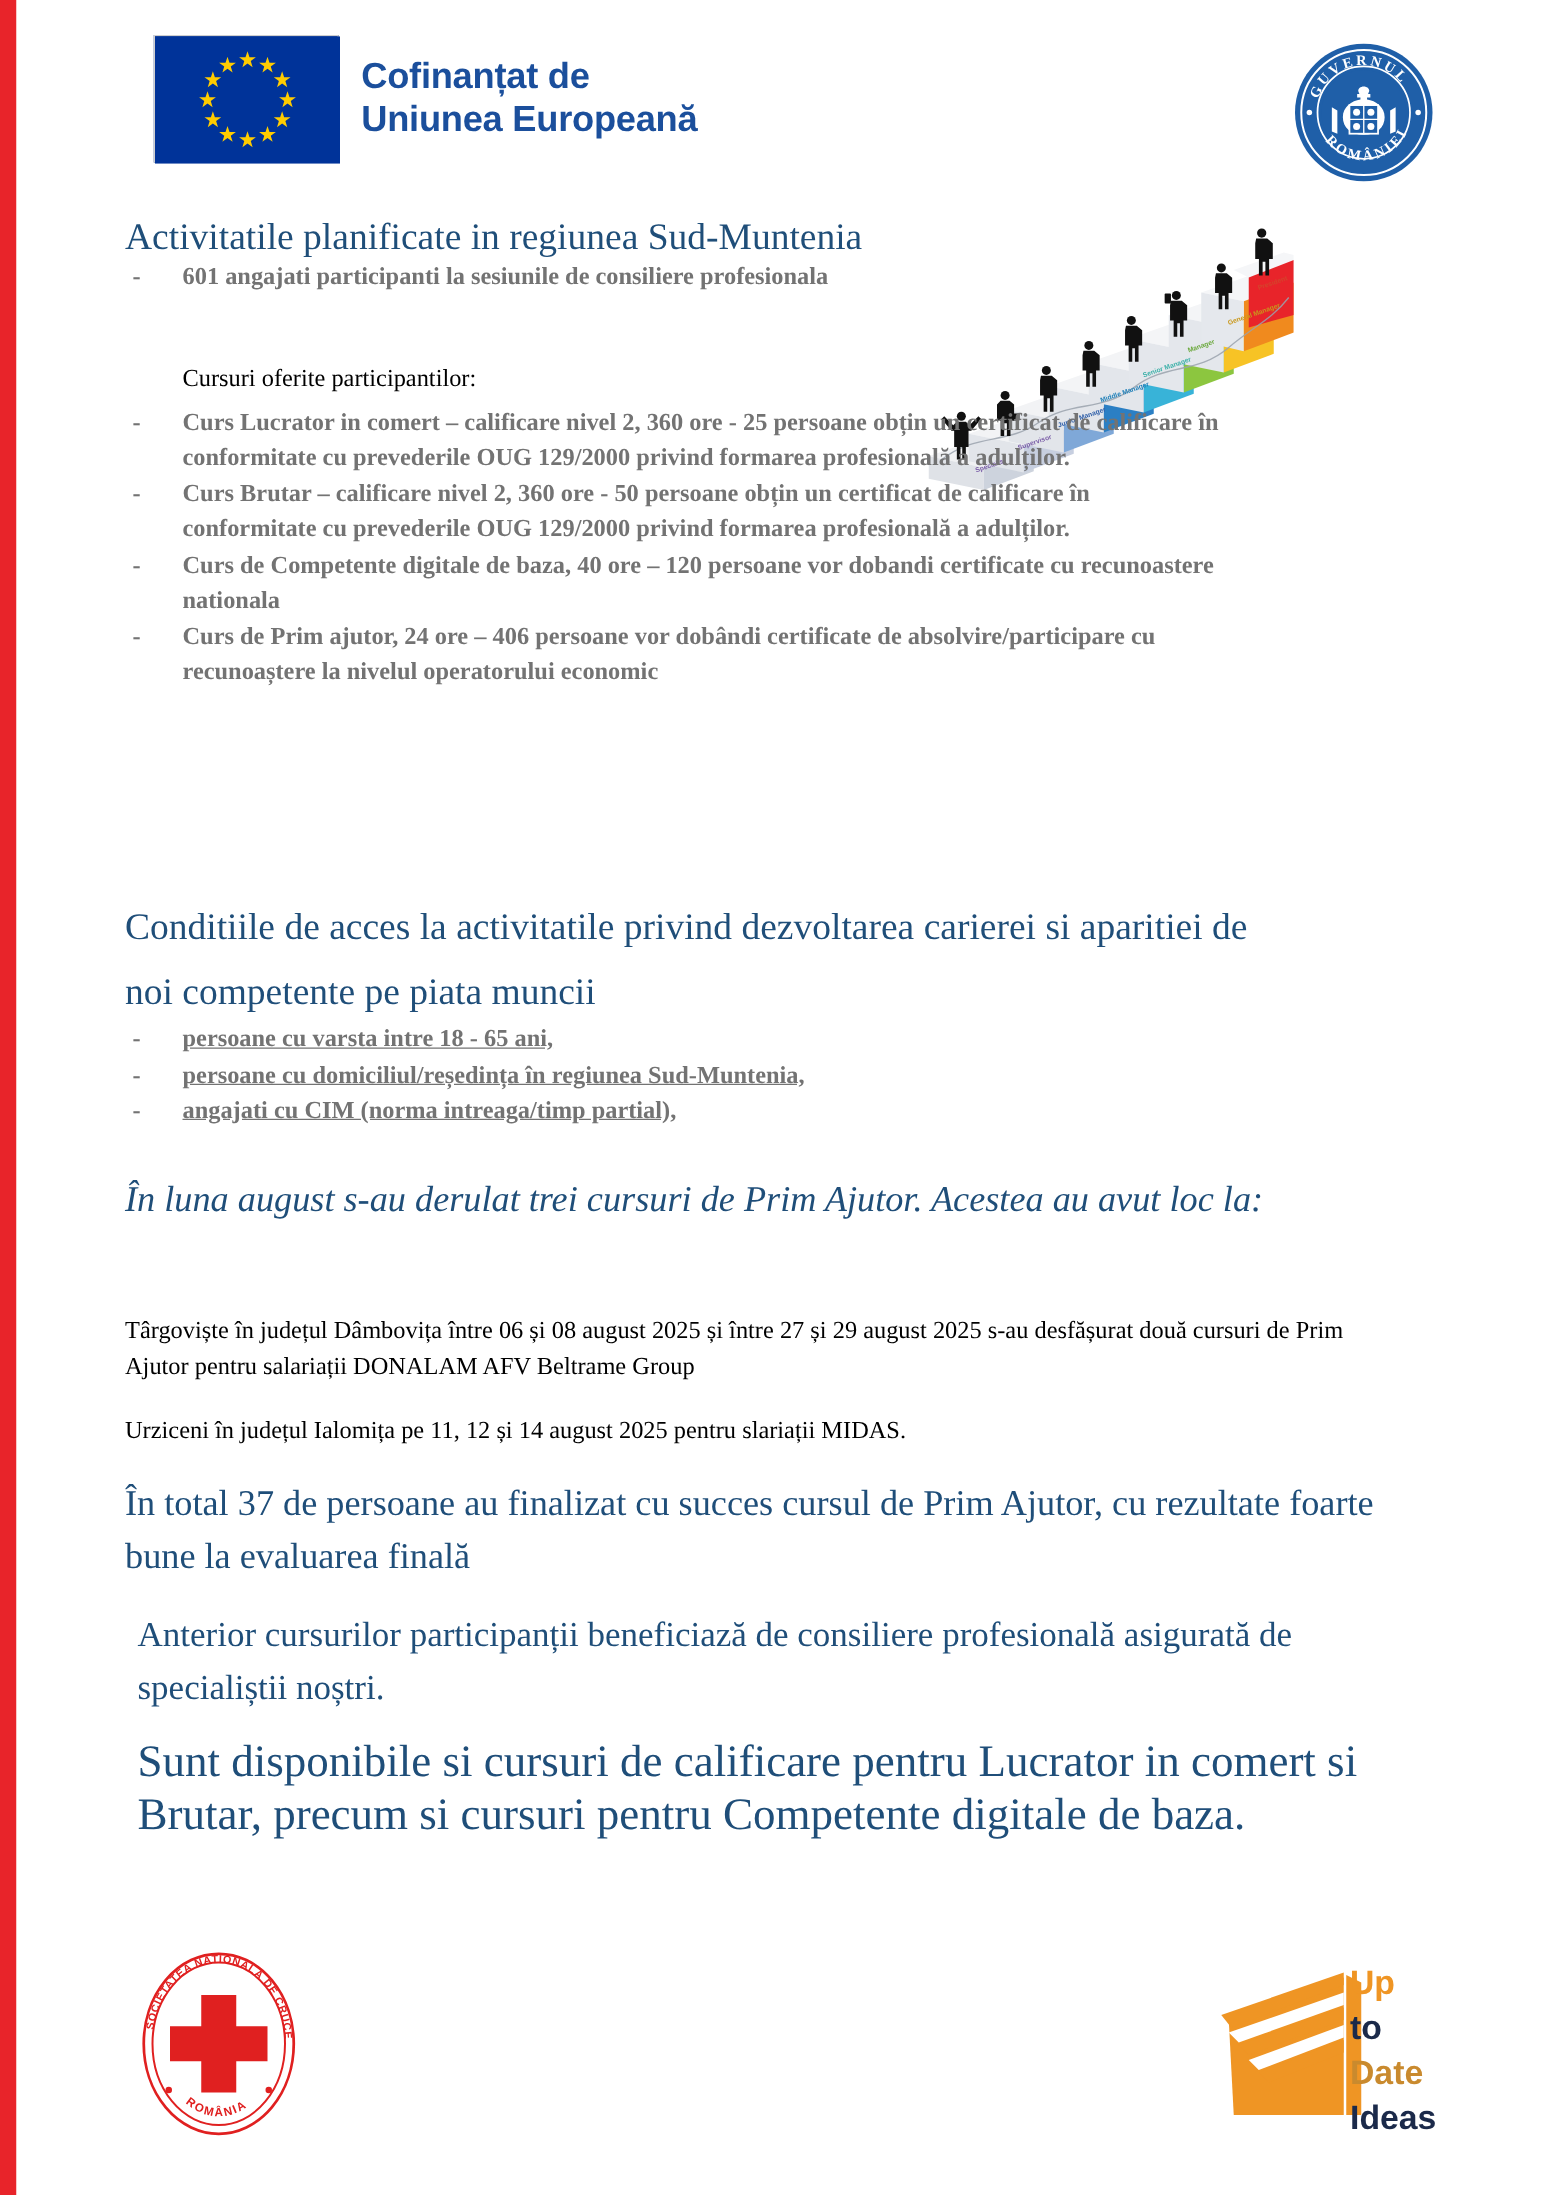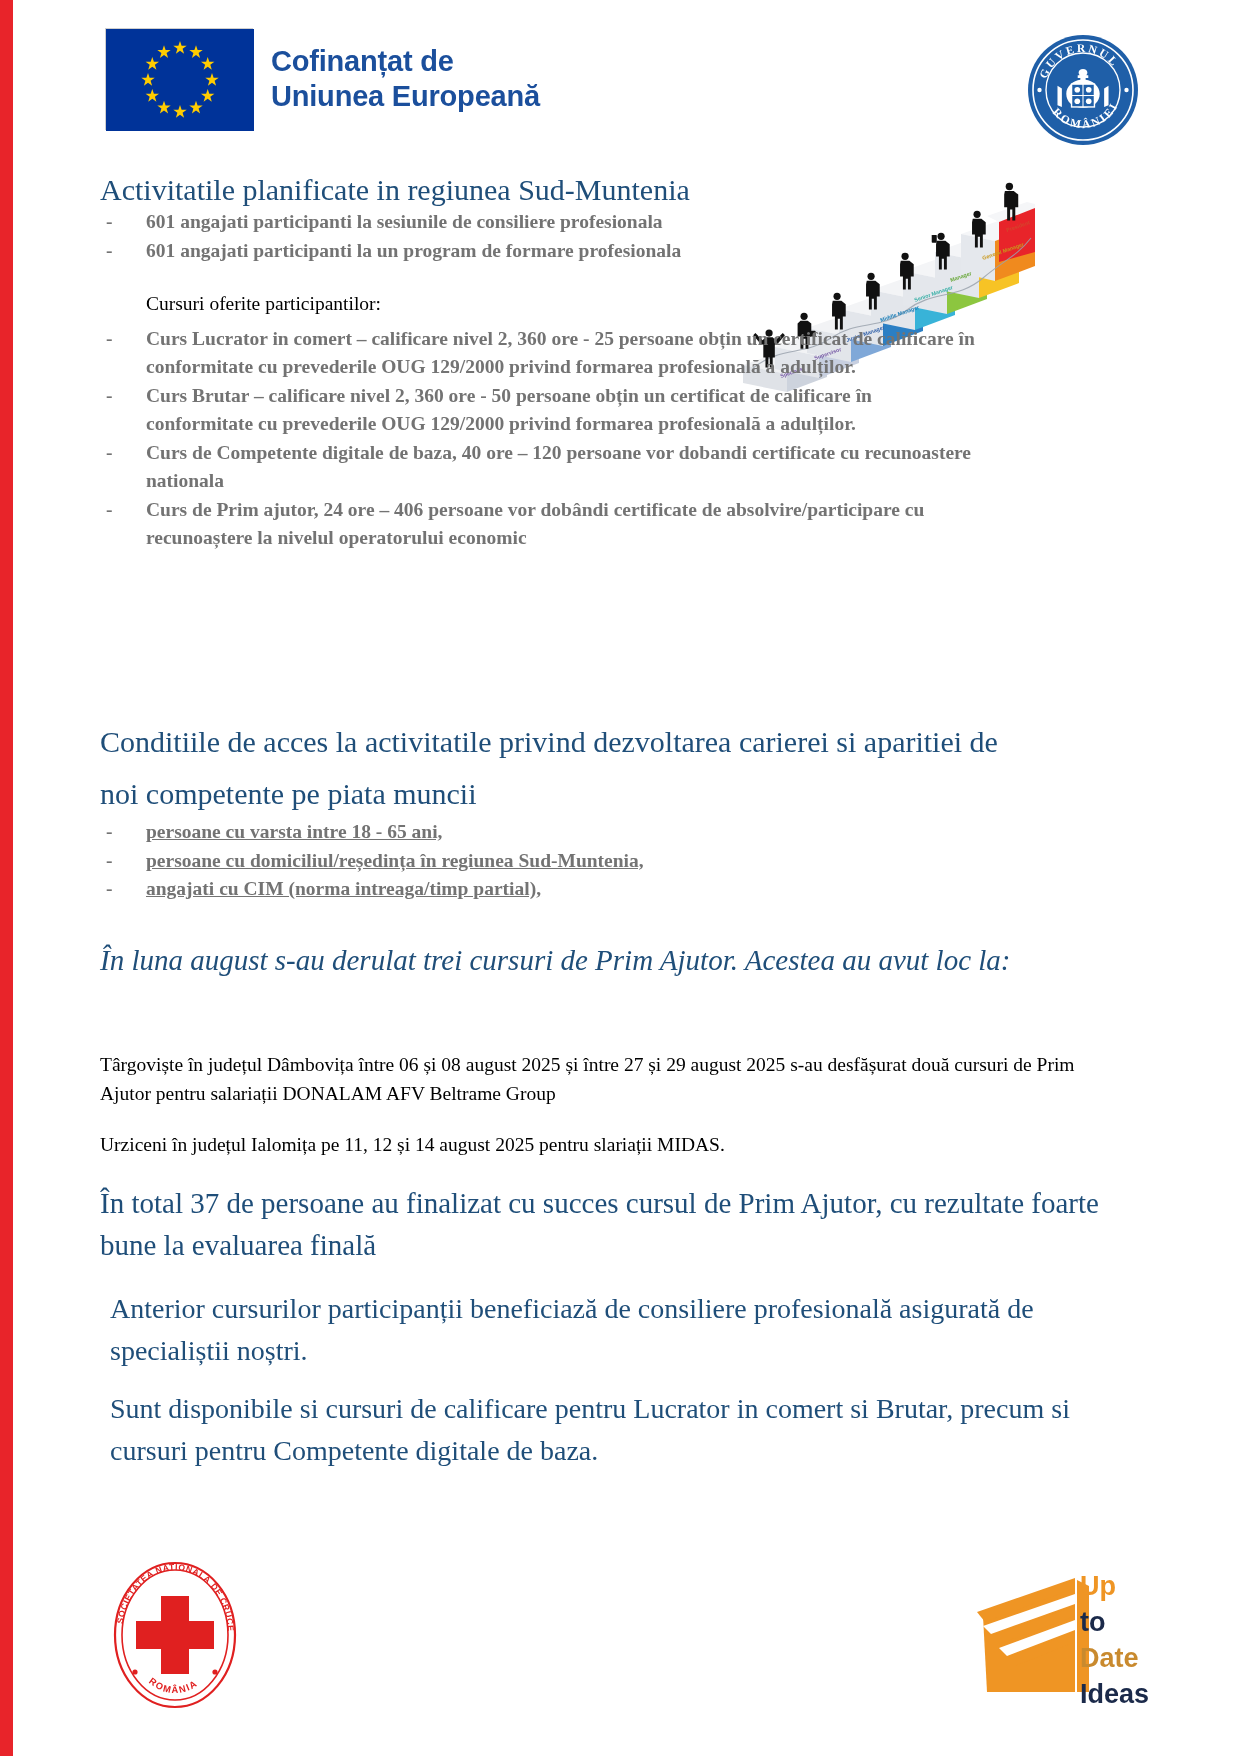--- a/index.html
+++ b/index.html
@@ -6,21 +6,21 @@
   body{width:1241px;height:1756px;position:relative;overflow:hidden;
        font-family:"Liberation Serif", serif;}
 
   
   .red-stripe{position:absolute;left:0;top:0;width:13px;height:100%;
               background:#e8242a;}
 
   .page{position:absolute;left:0;top:0;width:1241px;height:1756px;}
 
   
-  .header{position:absolute;left:105px;top:28px;width:1030px;height:120px;padding-left:10px;}
+  .header{position:absolute;left:123px;top:28px;width:1030px;height:120px;}
   .eu-block{position:absolute;left:0;top:0;display:flex;align-items:center;}
   .eu-flag{width:148px;height:102px;background:#003399;border:1px solid #cfcfcf;
            position:relative;box-sizing:border-box;}
   .eu-text{margin-left:18px;color:#1b4f9c;font-family:"Liberation Sans",sans-serif;
            font-weight:bold;font-size:29px;line-height:35px;letter-spacing:-0.2px;}
 
   
   .ro-seal{position:absolute;right:6px;top:6px;width:112px;height:112px;}
 
   h2.blue-head{color:#1f4e79;font-weight:normal;margin:0;
@@ -28,21 +28,21 @@
 
   .h-activ{position:absolute;left:100px;top:172px;font-size:30px;line-height:36px;}
   .h-cond{position:absolute;left:100px;top:716px;font-size:30px;line-height:52px;
           width:940px;}
   .h-august{position:absolute;left:100px;top:936px;font-size:29px;line-height:49px;
             width:1020px;font-style:italic;}
   .h-total{position:absolute;left:100px;top:1182px;font-size:29px;line-height:42px;
            width:1020px;}
   .h-anterior{position:absolute;left:110px;top:1288px;font-size:28px;line-height:42px;
               width:1000px;}
-  .h-sunt{position:absolute;left:110px;top:1388px;font-size:28px;line-height:42px;
+  .h-sunt{position:absolute;left:110px;top:1388px;font-size:36px;line-height:42px;
           width:1000px;}
 
   
   ul.dash{list-style:none;margin:0;padding:0;position:absolute;}
   ul.dash li{position:relative;padding-left:46px;color:#737373;font-weight:bold;
              font-size:19.5px;line-height:28.5px;margin:0;}
   ul.dash li:before{content:"-";position:absolute;left:6px;top:0;font-weight:bold;}
 
   .list-1{left:100px;top:208px;width:860px;}
   .list-3{left:100px;top:702px;width:860px;}
@@ -234,21 +234,20 @@
           <text transform="translate(272,72) rotate(-19)" fill="#d4452c">President</text>
         </g>
       </g>
     </svg>
   </div>
 
   <h2 class="blue-head h-activ">Activitatile planificate in regiunea Sud-Muntenia</h2>
 
   <ul class="dash list-1">
     <li>601 angajati participanti la sesiunile de consiliere profesionala</li>
-    <li>601 angajati participanti la un program de formare profesionala</li>
   </ul>
 
   <div style="position:absolute;left:100px;top:290px;width:880px;">
     <p class="sub-label">Cursuri oferite participantilor:</p>
     <ul class="dash" style="position:relative;left:0;top:0;">
       <li>Curs Lucrator in comert – calificare nivel 2, 360 ore - 25 persoane obțin un certificat de calificare în conformitate cu prevederile OUG 129/2000 privind formarea profesională a adulților.</li>
       <li>Curs Brutar – calificare nivel 2, 360 ore - 50 persoane obțin un certificat de calificare în conformitate cu prevederile OUG 129/2000 privind formarea profesională a adulților.</li>
       <li>Curs de Competente digitale de baza, 40 ore – 120 persoane vor dobandi certificate cu recunoastere nationala</li>
       <li>Curs de Prim ajutor, 24 ore – 406 persoane vor dobândi certificate de absolvire/participare cu recunoaștere la nivelul operatorului economic</li>
     </ul>

